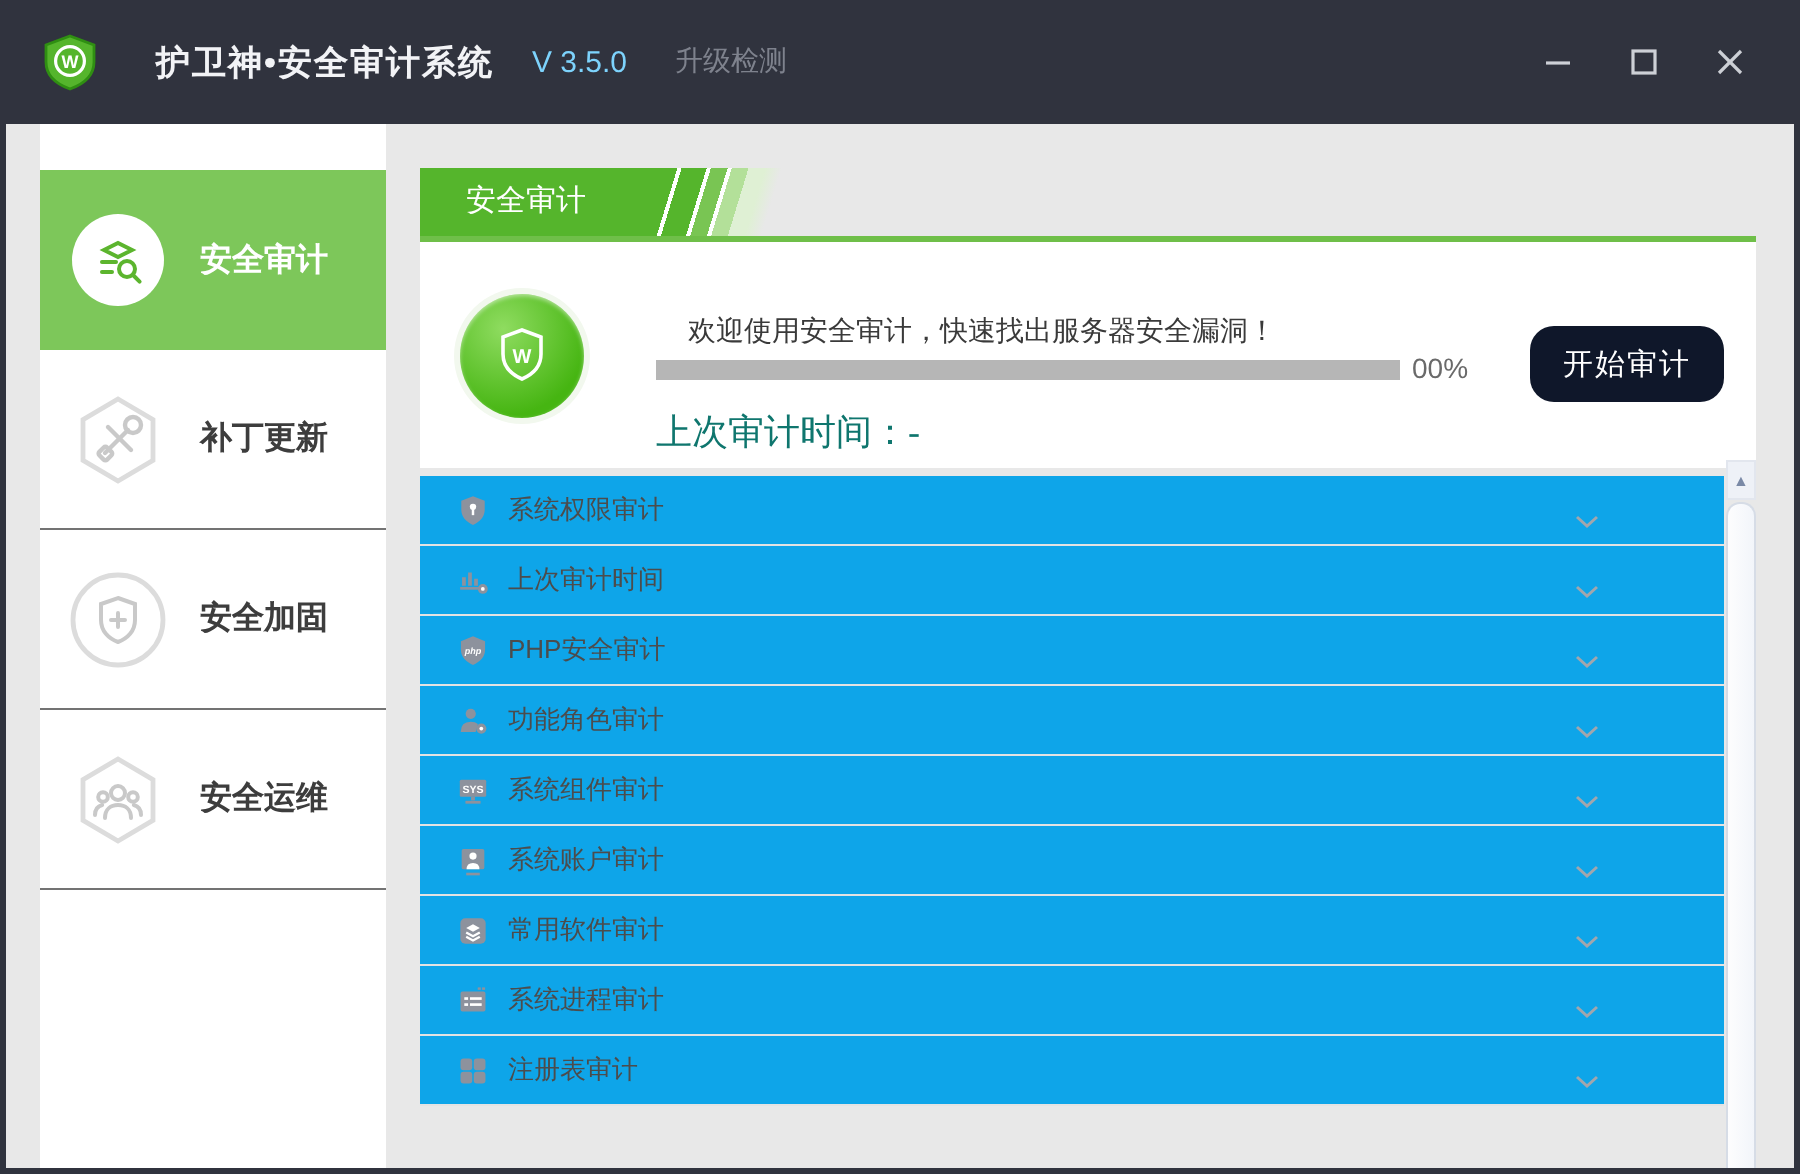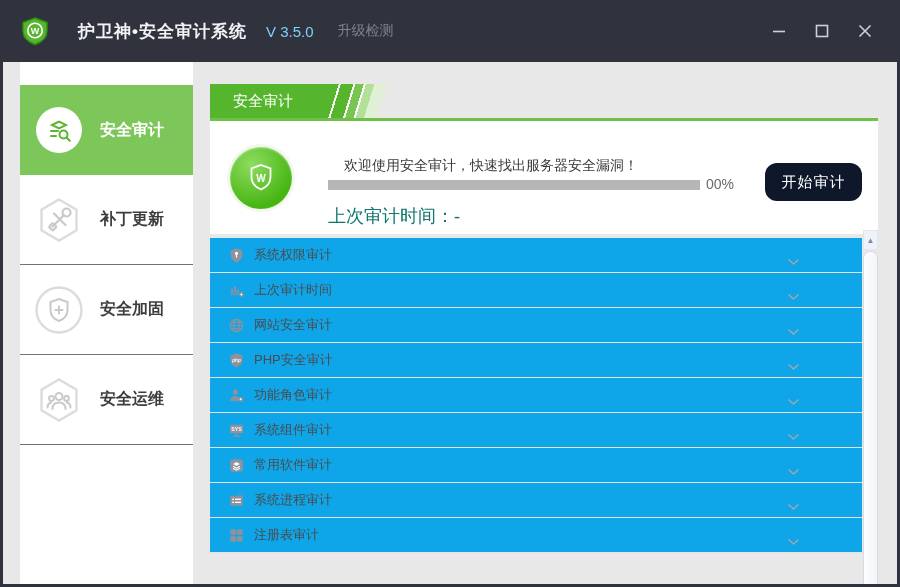--- a/index.html
+++ b/index.html
@@ -239,33 +239,20 @@
               <circle cx="14.2" cy="13.2" r="1" fill="#fff"></circle>
             </svg></span>
           <span class="row-label">上次审计时间</span>
           <span class="row-chevron">
             <svg viewBox="0 0 13 8" width="13" height="8">
               <polyline points="1.5,1.5 6.5,6 11.5,1.5" fill="none" stroke="#a2a6ad" stroke-width="1.5"></polyline>
             </svg>
           </span>
         </div>
 
-        <div class="audit-row">
-          <span class="row-icon"><svg viewBox="0 0 18 18" fill="none" stroke="#8d929d" stroke-width="1.3">
-              <circle cx="9" cy="9" r="6.6"></circle>
-              <ellipse cx="9" cy="9" rx="3" ry="6.6"></ellipse>
-              <path d="M2.5 9 H15.5 M3.4 5.7 H14.6 M3.4 12.3 H14.6"></path>
-            </svg></span>
-          <span class="row-label">网站安全审计</span>
-          <span class="row-chevron">
-            <svg viewBox="0 0 13 8" width="13" height="8">
-              <polyline points="1.5,1.5 6.5,6 11.5,1.5" fill="none" stroke="#a2a6ad" stroke-width="1.5"></polyline>
-            </svg>
-          </span>
-        </div>
 
         <div class="audit-row">
           <span class="row-icon"><svg viewBox="0 0 18 18">
               <path d="M9 1.2 L15.4 3.8 V8.4 C15.4 12.2 12.6 14.9 9 16.4 C5.4 14.9 2.6 12.2 2.6 8.4 V3.8 Z" fill="#8d929d"></path>
               <text x="9" y="10.6" text-anchor="middle" font-size="4.8" font-weight="bold" font-style="italic" fill="#fff" font-family="Liberation Sans,sans-serif">php</text>
             </svg></span>
           <span class="row-label">PHP安全审计</span>
           <span class="row-chevron">
             <svg viewBox="0 0 13 8" width="13" height="8">
               <polyline points="1.5,1.5 6.5,6 11.5,1.5" fill="none" stroke="#a2a6ad" stroke-width="1.5"></polyline>
@@ -296,20 +283,34 @@
               <rect x="5" y="14.2" width="8" height="1.5"></rect>
             </svg></span>
           <span class="row-label">系统组件审计</span>
           <span class="row-chevron">
             <svg viewBox="0 0 13 8" width="13" height="8">
               <polyline points="1.5,1.5 6.5,6 11.5,1.5" fill="none" stroke="#a2a6ad" stroke-width="1.5"></polyline>
             </svg>
           </span>
         </div>
 
+        <div class="audit-row">
+          <span class="row-icon"><svg viewBox="0 0 18 18" fill="#8d929d">
+              <rect x="3" y="2.6" width="12" height="10.8" rx="1"></rect>
+              <circle cx="9" cy="6.4" r="1.9" fill="#fff"></circle>
+              <path d="M5.6 13.4 q0-3.4 3.4-3.4 t3.4 3.4 Z" fill="#fff"></path>
+              <rect x="5.4" y="15.2" width="7.2" height="1.4"></rect>
+            </svg></span>
+          <span class="row-label">系统账户审计</span>
+          <span class="row-chevron">
+            <svg viewBox="0 0 13 8" width="13" height="8">
+              <polyline points="1.5,1.5 6.5,6 11.5,1.5" fill="none" stroke="#a2a6ad" stroke-width="1.5"></polyline>
+            </svg>
+          </span>
+        </div>
 
         <div class="audit-row">
           <span class="row-icon"><svg viewBox="0 0 18 18">
               <rect x="2.3" y="2.3" width="13.4" height="13.4" rx="2.6" fill="#8d929d"></rect>
               <path d="M5.4 7.4 L9 5.4 L12.6 7.4 L9 9.4 Z" fill="#fff"></path>
               <path d="M5.4 9.8 L9 11.8 L12.6 9.8" fill="none" stroke="#fff" stroke-width="1.2"></path>
               <path d="M5.4 12 L9 14 L12.6 12" fill="none" stroke="#fff" stroke-width="1.2"></path>
             </svg></span>
           <span class="row-label">常用软件审计</span>
           <span class="row-chevron">

